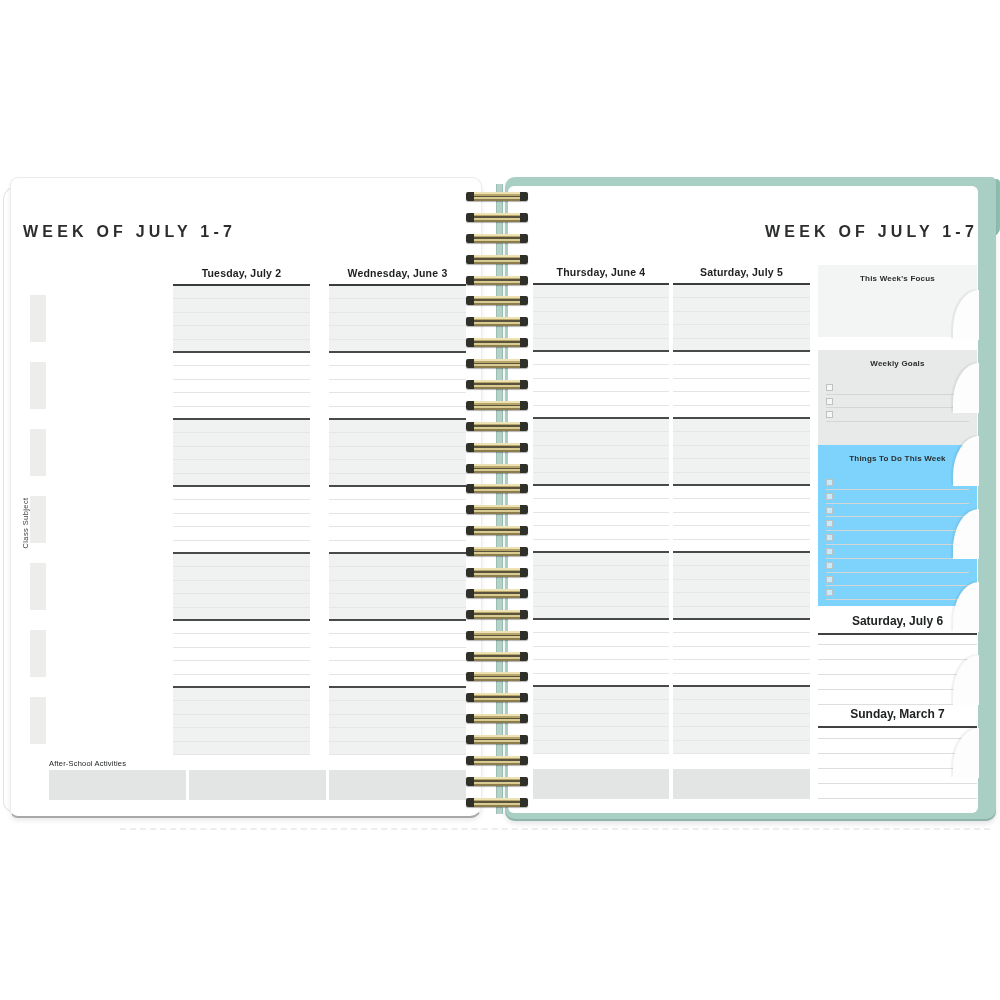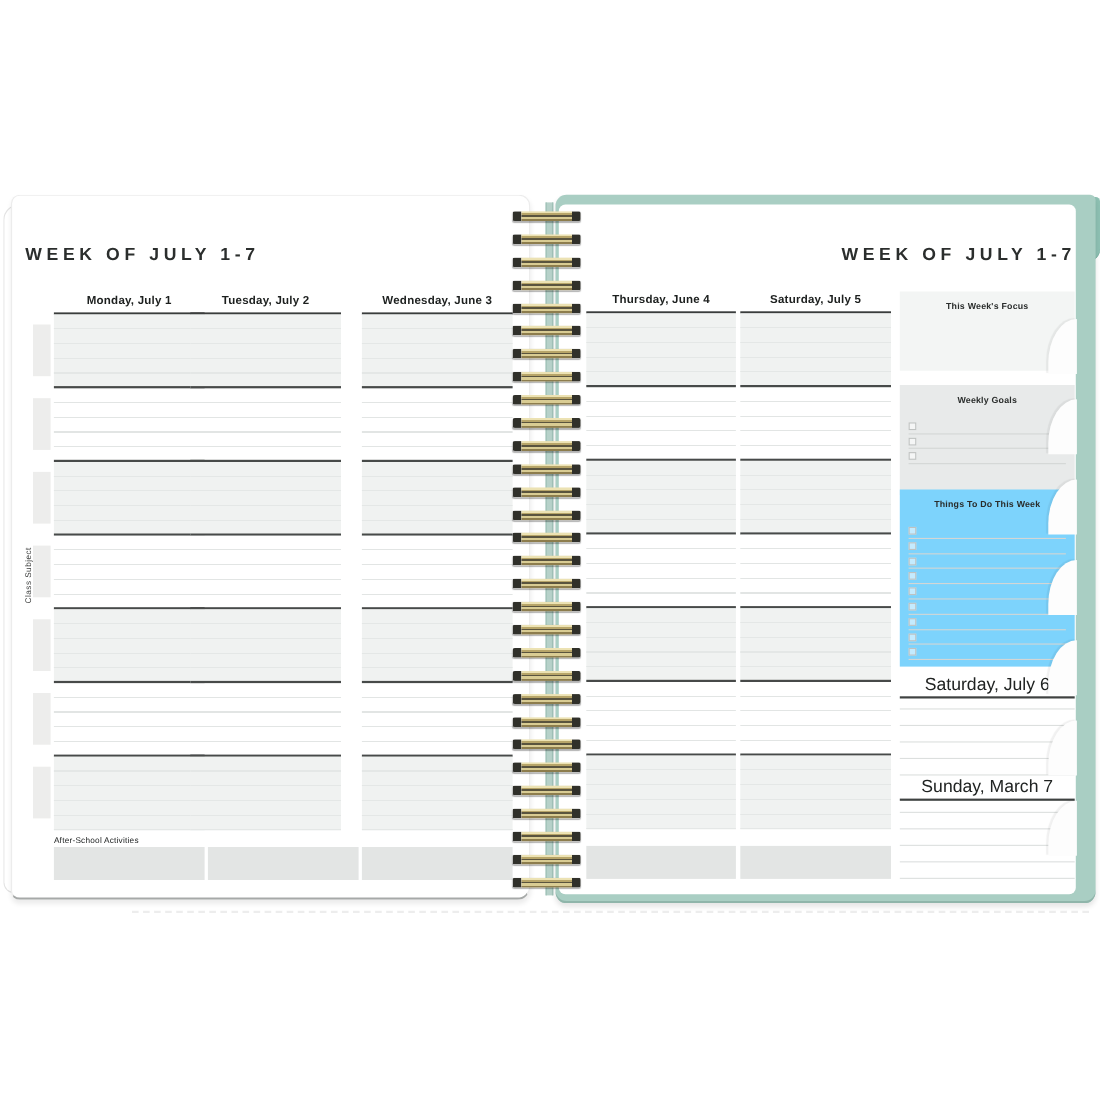--- a/index.html
+++ b/index.html
@@ -93,21 +93,21 @@
   .goals-box{top:164px;height:100px;background:#e8eaea;}
   .todo-box{top:259px;height:161px;background:#7dd3fc;text-decoration:underline;}
   .checklist{position:absolute;left:0;right:0;}
   .goals-box .checklist{top:31px;}
   .todo-box .checklist{top:31px;}
   .checkrow{position:relative;height:13.8px;}
   .goals-box .checkrow{height:13.5px;}
   .checkrow .cbox{position:absolute;left:8px;top:3px;width:7px;height:7px;border:1px solid #bfc2c1;background:rgba(255,255,255,0.55);box-sizing:border-box;}
   .checkrow .cline{position:absolute;left:8px;right:8px;bottom:0;border-bottom:1px solid #d3d6d5;}
 
-  .weekend-title{position:absolute;left:310px;width:159px;height:15px;text-align:center;font-size:16px;font-weight:400;color:#202322;}
+  .weekend-title{position:absolute;left:310px;width:159px;height:15px;text-align:center;font-size:12px;font-weight:700;color:#202322;}
   .sat-title{top:428px;}
   .sun-title{top:521px;}
   .weekend-rule{position:absolute;left:310px;width:159px;height:2px;background:#3f4241;}
   .sat-rule{top:447px;}
   .sun-rule{top:540px;}
   .lineset{position:absolute;left:310px;width:159px;}
   .sat-lines{top:444px;}
   .sun-lines{top:538px;}
   .rline{height:14px;border-bottom:1px solid #dcdfde;}
 
@@ -133,33 +133,20 @@
         <div class="ltab" style="top: 117px;"></div>
         <div class="ltab" style="top: 184px;"></div>
         <div class="ltab" style="top: 251px;"></div>
         <div class="ltab" style="top: 318px;"></div>
         <div class="ltab" style="top: 385px;"></div>
         <div class="ltab" style="top: 452px;"></div>
         <div class="ltab" style="top: 519px;"></div>
       </div>
     <div class="class-subject">Class Subject</div>
 
-    <div class="day-col c1">
-      <div class="day-header">Monday, July 1</div>
-      <div class="day-underline"></div>
-      <div class="sections">
-          <div class="section shaded sep"></div>
-          <div class="section sep"></div>
-          <div class="section shaded sep"></div>
-          <div class="section sep"></div>
-          <div class="section shaded sep"></div>
-          <div class="section sep"></div>
-          <div class="section shaded"></div>
-        </div>
-    </div>
     <div class="day-col c2">
       <div class="day-header">Tuesday, July 2</div>
       <div class="day-underline"></div>
       <div class="sections">
           <div class="section shaded sep"></div>
           <div class="section sep"></div>
           <div class="section shaded sep"></div>
           <div class="section sep"></div>
           <div class="section shaded sep"></div>
           <div class="section sep"></div>

